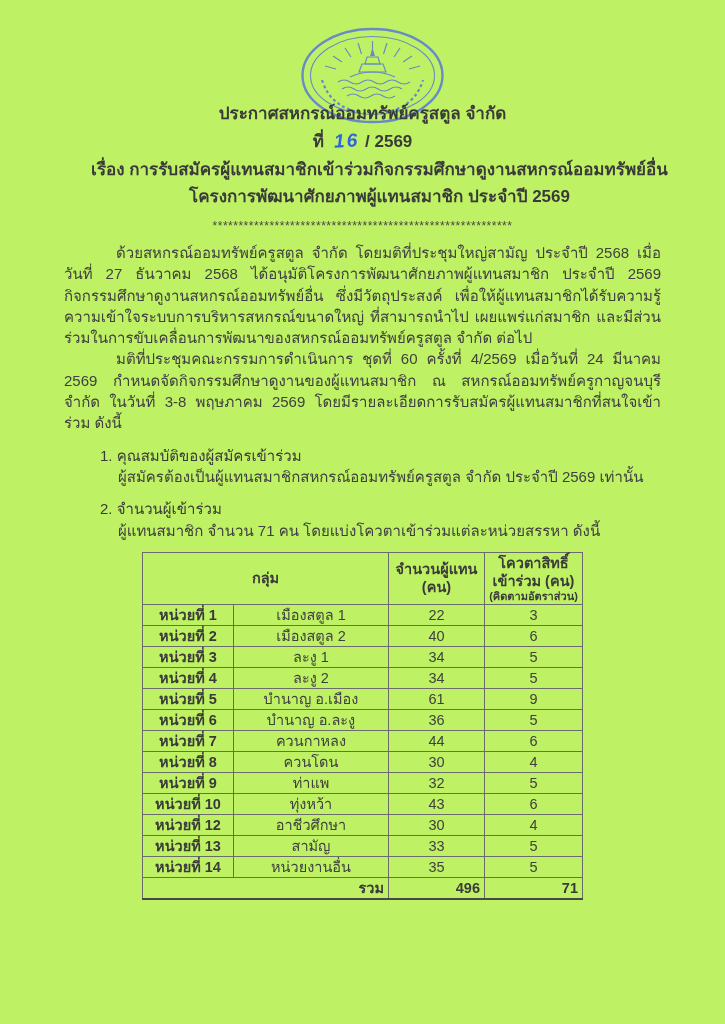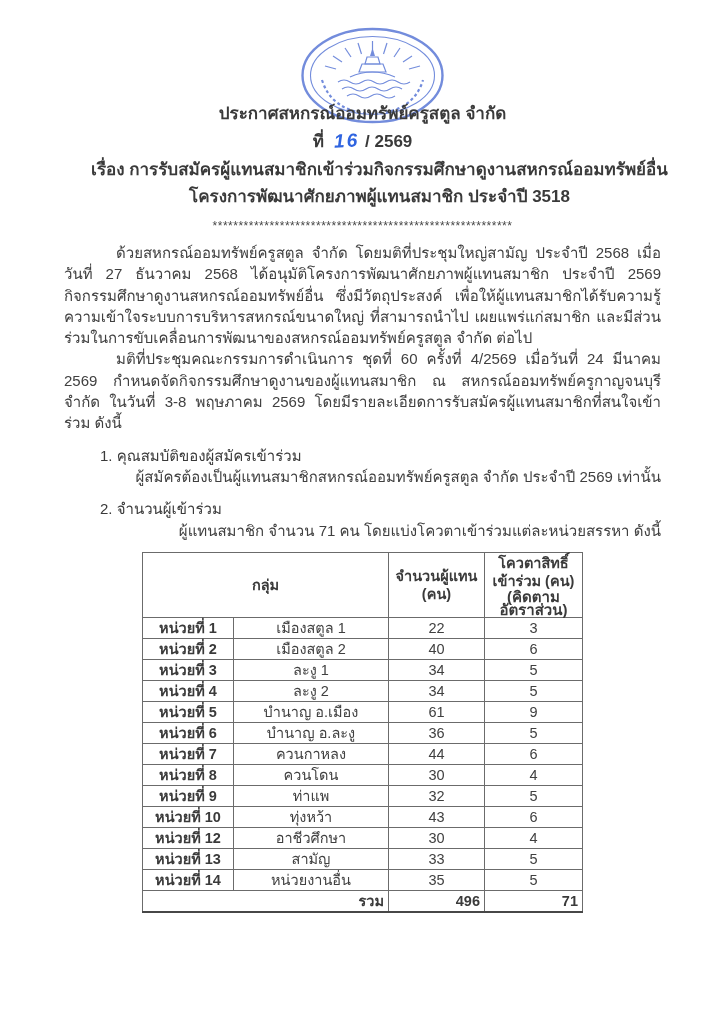--- a/index.html
+++ b/index.html
@@ -3,21 +3,21 @@
 <meta charset="utf-8">
 <style>
   * { box-sizing: border-box; margin: 0; padding: 0; }
   html, body { background: #e8e8e8; }
   body { font-family: "Liberation Sans", "DejaVu Sans", sans-serif; }
   .page {
     position: relative;
     width: 725px;
     height: 1024px;
     margin: 0 auto;
-    background: #ffffff;
+    background: #bef264;
     color: #3d3d3d;
     overflow: hidden;
   }
   
   .seal {
     position: absolute;
     top: 27px;
     left: 299px;
     width: 147px;
     height: 97px;
@@ -74,42 +74,42 @@
   .content p {
     text-indent: 52px;
     text-align: justify;
   }
   .section { margin-top: 11px; }
   .section-heading {
     font-weight: normal;
     margin-left: 36px;
     color: #3a3a3a;
   }
-  .section-body { margin-left: 54px; text-align: right; }
+  .section-body { margin-left: 54px; }
   
   table.quota-table {
     border-collapse: collapse;
     width: 441px;
     margin: 11px auto 0 auto;
     font-size: 14.5px;
     color: #404040;
     border: 1.5px solid #5a5a5a;
     border-bottom: 2.5px solid #474747;
   }
   .quota-table th, .quota-table td {
     border: 1px solid #6b6b6b;
     padding: 1px 4px;
     line-height: 18px;
     vertical-align: middle;
   }
   .quota-table th { font-weight: bold; color: #3a3a3a; }
   .th-group { width: 247px; }
   .th-count { width: 96px; }
   .th-quota { width: 98px; }
-  .th-sub { font-size: 15px; font-weight: bold; line-height: 13px; }
+  .th-sub { font-size: 11px; font-weight: bold; line-height: 13px; }
   .quota-table thead th { height: 46px; text-align: center; }
   .quota-table tbody td { height: 20px; }
   .unit-cell {
     width: 91px;
     font-weight: bold;
     text-align: center;
     color: #3a3a3a;
   }
   .name-cell { text-align: center; padding-left: 10px; }
   .num-cell { text-align: center; }
@@ -144,21 +144,21 @@
       <path d="M43 62 q6 -4 12 0 t12 0 t12 0 t12 0 t12 0" stroke-width="1.2"></path>
       <path d="M48 69 q6 -4 12 0 t12 0 t12 0 t12 0" stroke-width="1.2"></path>
       <path d="M23 53 q10 32 50.5 34 q41 -2 50.5 -34" stroke-width="2.2" stroke-dasharray="3 2.6"></path>
     </svg>
   </div>
 
   <div class="header">
     <div class="org-line">ประกาศสหกรณ์ออมทรัพย์ครูสตูล จำกัด</div>
     <div class="doc-no-line"><span>ที่</span><span class="handwritten">16</span><span>/ 2569</span></div>
     <div class="subject-line">เรื่อง การรับสมัครผู้แทนสมาชิกเข้าร่วมกิจกรรมศึกษาดูงานสหกรณ์ออมทรัพย์อื่น</div>
-    <div class="subtitle-line">โครงการพัฒนาศักยภาพผู้แทนสมาชิก ประจำปี 3518</div>
+    <div class="subtitle-line">โครงการพัฒนาศักยภาพผู้แทนสมาชิก ประจำปี 2569</div>
     <div class="separator">**********************************************************</div>
   </div>
 
   <div class="content">
     <p>ด้วยสหกรณ์ออมทรัพย์ครูสตูล จำกัด โดยมติที่ประชุมใหญ่สามัญ ประจำปี 2568 เมื่อวันที่ 27 ธันวาคม 2568  ได้อนุมัติโครงการพัฒนาศักยภาพผู้แทนสมาชิก ประจำปี 2569 กิจกรรมศึกษาดูงานสหกรณ์ออมทรัพย์อื่น ซึ่งมีวัตถุประสงค์ เพื่อให้ผู้แทนสมาชิกได้รับความรู้ ความเข้าใจระบบการบริหารสหกรณ์ขนาดใหญ่ ที่สามารถนำไป เผยแพร่แก่สมาชิก และมีส่วนร่วมในการขับเคลื่อนการพัฒนาของสหกรณ์ออมทรัพย์ครูสตูล จำกัด ต่อไป</p>
     <p>มติที่ประชุมคณะกรรมการดำเนินการ ชุดที่ 60 ครั้งที่ 4/2569 เมื่อวันที่ 24 มีนาคม 2569 กำหนดจัดกิจกรรมศึกษาดูงานของผู้แทนสมาชิก ณ สหกรณ์ออมทรัพย์ครูกาญจนบุรี จำกัด ในวันที่ 3-8 พฤษภาคม 2569 โดยมีรายละเอียดการรับสมัครผู้แทนสมาชิกที่สนใจเข้าร่วม ดังนี้</p>
 
     <div class="section">
       <div class="section-heading">1. คุณสมบัติของผู้สมัครเข้าร่วม</div>
       <div class="section-body">ผู้สมัครต้องเป็นผู้แทนสมาชิกสหกรณ์ออมทรัพย์ครูสตูล จำกัด ประจำปี 2569 เท่านั้น</div>

